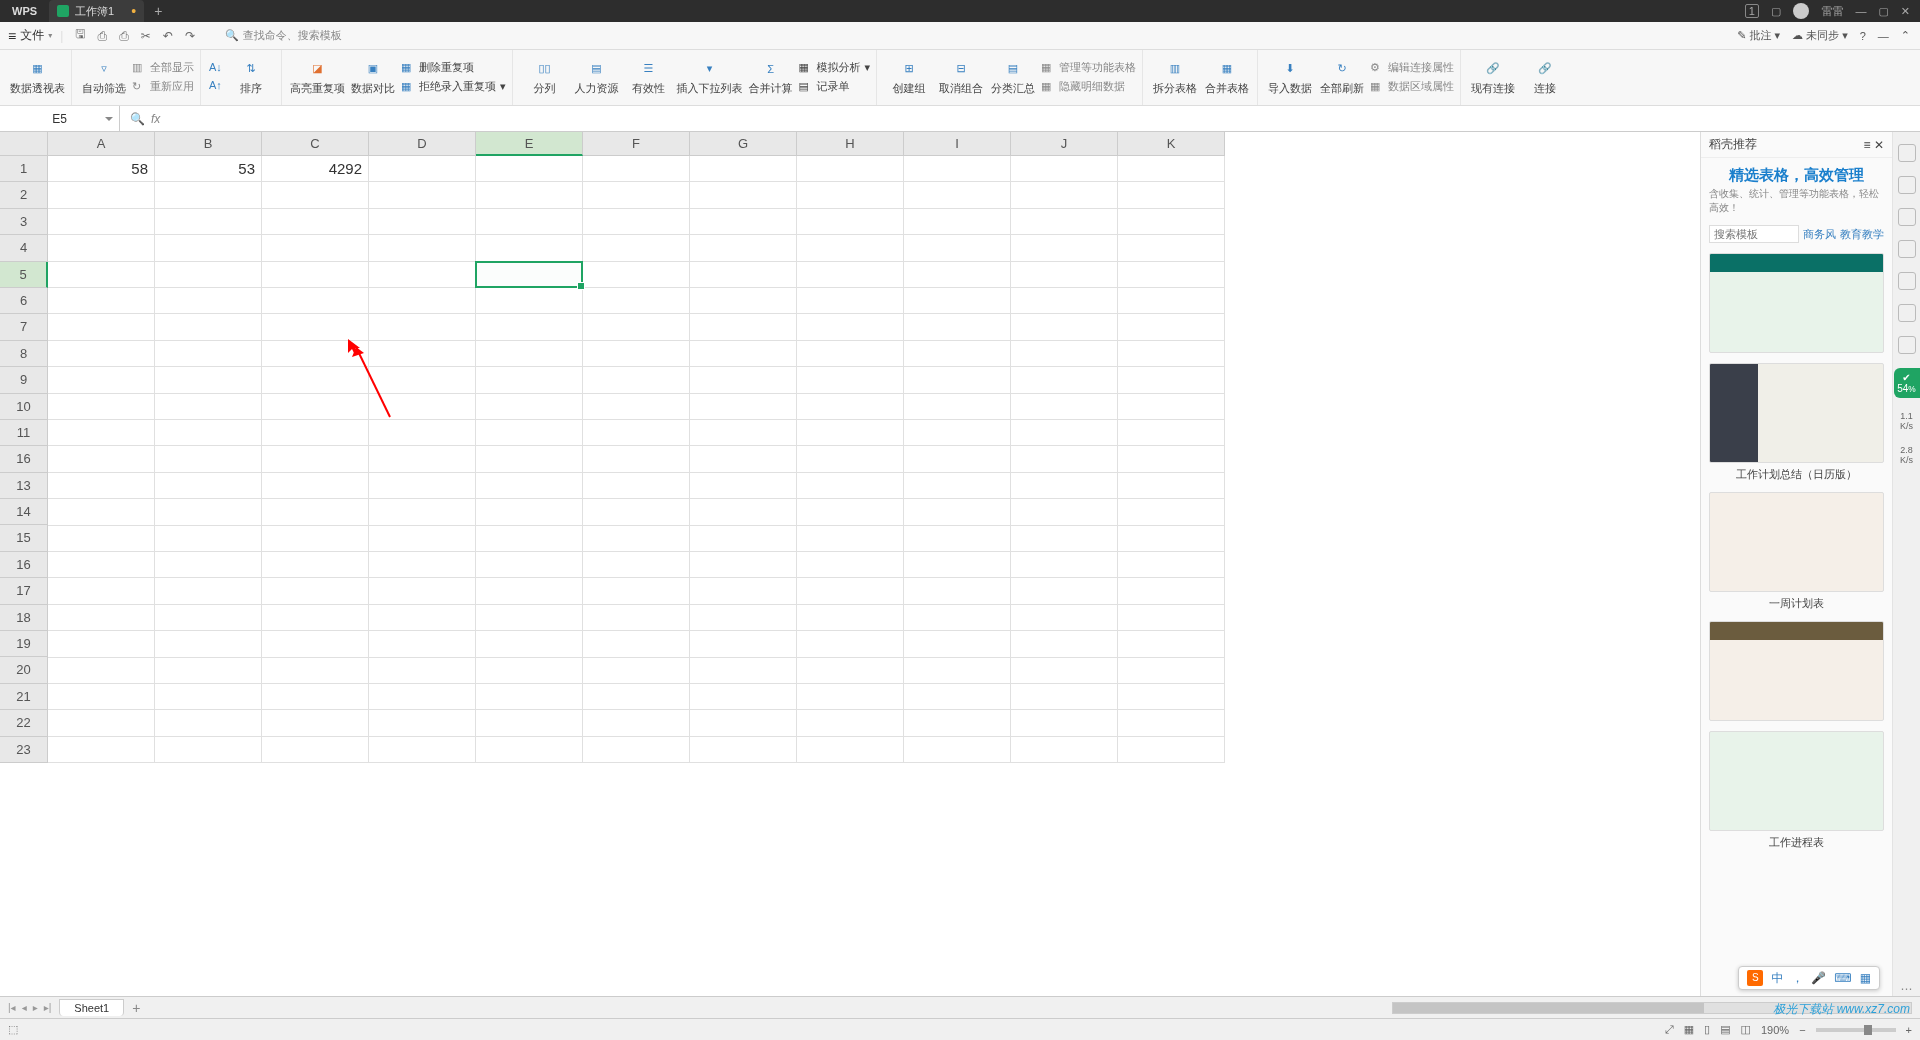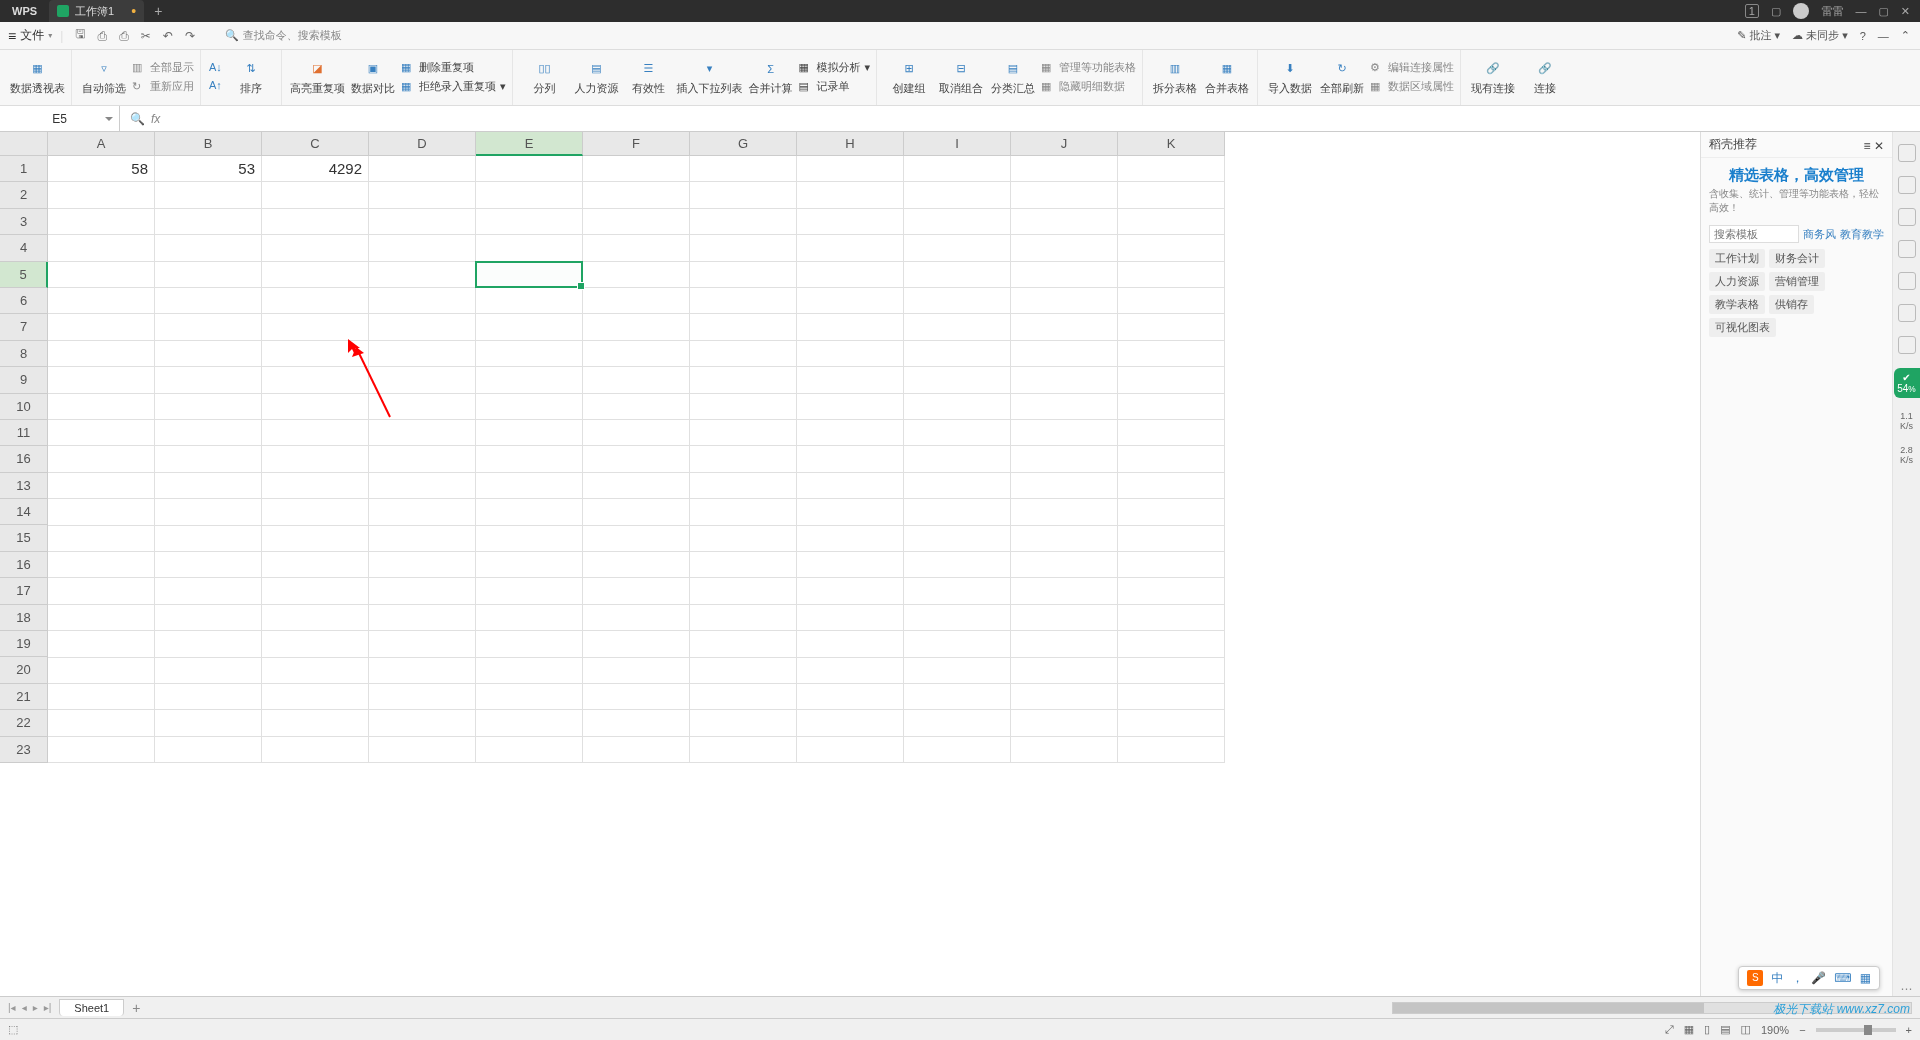--- a/index.html
+++ b/index.html
@@ -59,21 +59,21 @@
 .rh { height: 26.4px; background: #e8e8e8; border-right: 1px solid #ccc; border-bottom: 1px solid #ccc; text-align: center; line-height: 26.4px; font-size: 13px; color: #555; }
 .rh.sel { background: #d2e7d0; border-right: 2px solid #1fa463; }
 .grid { position: absolute; left: 48px; top: 24px; }
 .cell { position: absolute; width: 107px; height: 26.4px; border-right: 1px solid #e0e0e0; border-bottom: 1px solid #e0e0e0; padding: 0 6px; line-height: 26.4px; text-align: right; font-size: 15px; }
 .selcell { position: absolute; border: 2px solid #1fa463; background: rgba(31,164,99,0.02); pointer-events: none; }
 .selcell::after { content: ""; position: absolute; right: -4px; bottom: -4px; width: 6px; height: 6px; background: #1fa463; border: 1px solid #fff; }
 .arrow-ann { position: absolute; pointer-events: none; color: red; }
 
 
 .rpanel { width: 192px; background: #fafafa; border-left: 1px solid #ddd; display: flex; flex-direction: column; }
-.rpanel .hdr { display: flex; align-items: flex-end; justify-content: space-between; padding: 4px 8px; font-size: 12px; color: #444; border-bottom: 1px solid #eee; }
+.rpanel .hdr { display: flex; align-items: center; justify-content: space-between; padding: 4px 8px; font-size: 12px; color: #444; border-bottom: 1px solid #eee; }
 .rpanel .title-row { text-align: center; padding: 8px 4px 2px; }
 .rpanel .title-row .big { font-size: 15px; font-weight: bold; color: #1a7fcc; }
 .rpanel .subtitle { font-size: 10px; color: #888; text-align: left; padding: 0 8px 6px; }
 .rpanel .search-row { display: flex; align-items: center; margin: 4px 8px; gap: 4px; }
 .rpanel .search-row input { flex: 1; min-width: 40px; border: 1px solid #ddd; padding: 2px 4px; font-size: 11px; }
 .rpanel .search-row .link { font-size: 11px; color: #3880c0; white-space: nowrap; }
 .rpanel .tags { display: flex; flex-wrap: wrap; gap: 4px; padding: 2px 8px; }
 .rpanel .tags .tag { background: #eee; padding: 2px 6px; font-size: 11px; color: #555; border-radius: 2px; }
 .rpanel .tplist { flex: 1; overflow: auto; padding: 6px 8px; }
 .rpanel .tpl { margin-bottom: 10px; }
@@ -638,28 +638,39 @@
         <span>✕</span>
       </span>
     </div>
     <div class="title-row"><span class="big">精选表格，高效管理</span></div>
     <div class="subtitle">含收集、统计、管理等功能表格，轻松高效！</div>
     <div class="search-row">
       <input placeholder="搜索模板" style="">
       <span class="link">商务风</span>
       <span class="link">教育教学</span>
     </div>
-    <div class="tags" id="tags">
-        <span class="tag">工作计划</span>
-        <span class="tag">财务会计</span>
-        <span class="tag">人力资源</span>
-        <span class="tag">营销管理</span>
-        <span class="tag">教学表格</span>
-        <span class="tag">供销存</span>
-        <span class="tag">可视化图表</span>
+    <div class="tplist" id="tplist">
+        <div class="tpl">
+          <div class="thumb t1"></div>
+        </div>
+        <div class="tpl">
+          <div class="thumb t2"></div>
+          <div class="cap">工作计划总结（日历版）</div>
+        </div>
+        <div class="tpl">
+          <div class="thumb t3"></div>
+          <div class="cap">一周计划表</div>
+        </div>
+        <div class="tpl">
+          <div class="thumb t4"></div>
+        </div>
+        <div class="tpl">
+          <div class="thumb t5"></div>
+          <div class="cap">工作进程表</div>
+        </div>
       </div>
   </div>
 
   <div class="iconrail">
     <div class="ic"></div>
     <div class="ic"></div>
     <div class="ic"></div>
     <div class="ic"></div>
     <div class="ic"></div>
     <div class="ic"></div>

